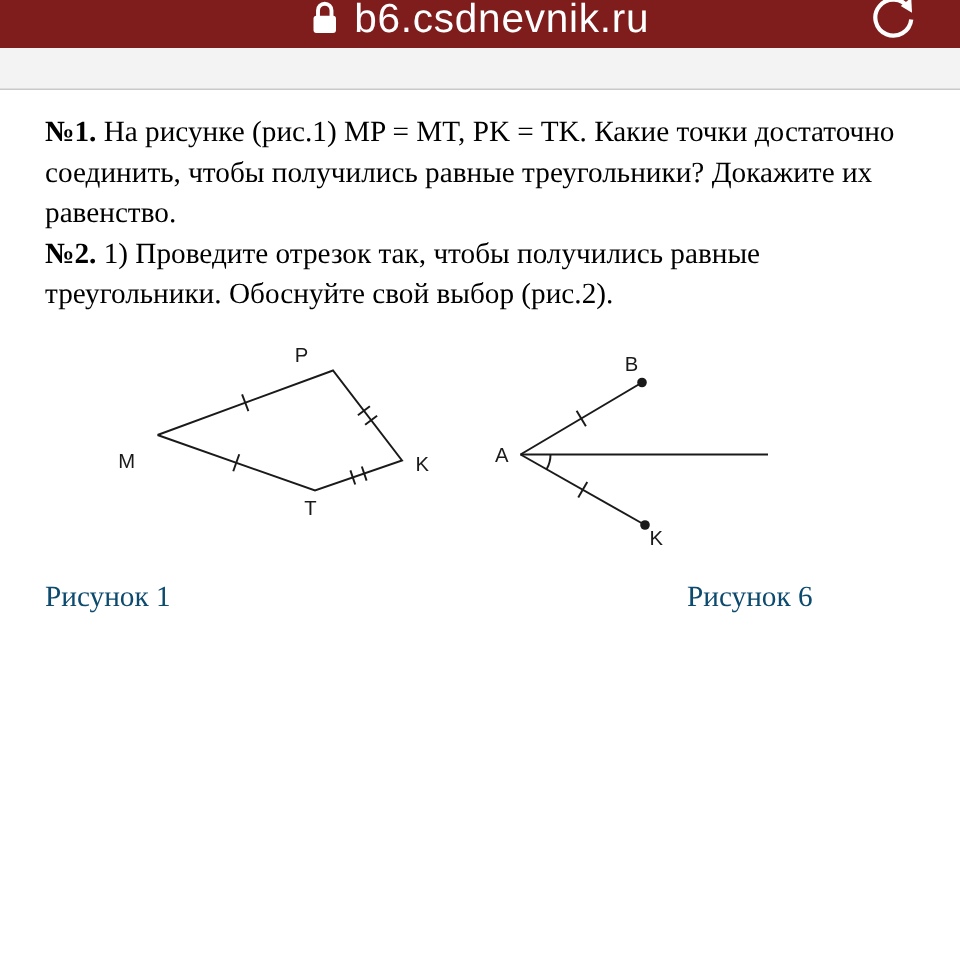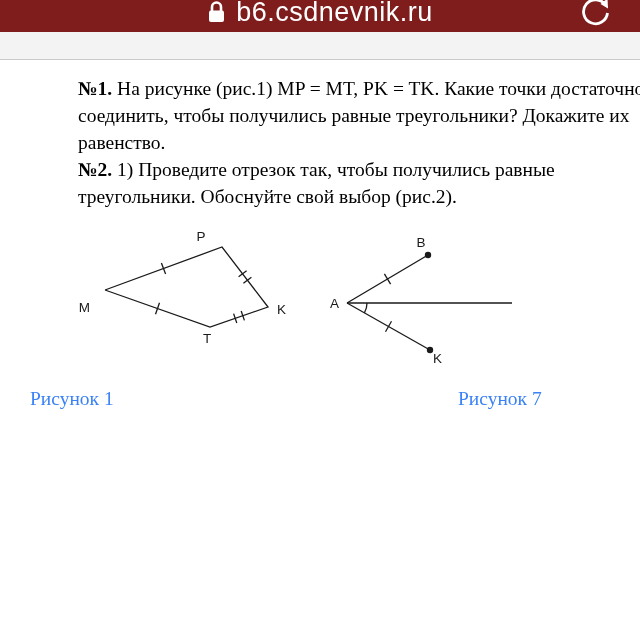--- a/index.html
+++ b/index.html
@@ -22,32 +22,32 @@
   .lock { display:inline-flex; margin-right:10px; }
   .url  { font-size:27px; letter-spacing:0.5px; }
   .refresh { position:absolute; right:28px; top:-5px; }
 
   .header-strip {
     position:absolute; top:32px; left:0; width:640px; height:28px;
     background:#f3f3f3; border-bottom:1px solid #c9c9c9;
   }
 
   
-  .content { position:absolute; top:61px; left:0; width:640px; height:579px; background:#fff;padding-left:48px; }
+  .content { position:absolute; top:61px; left:0; width:640px; height:579px; background:#fff; }
   .problems { padding:14px 0 0 30px; width:608px; }
   .problem { width:578px; font-size:19.5px; line-height:27px; color:#000; }
   .problem b { font-weight:bold; }
 
   .figures { position:absolute; top:222px; left:0; }
   .figures line, .figures path, .figures polyline { stroke:#1a1a1a; stroke-width:1.3; fill:none; }
   .figures text { font-family:"Liberation Sans", sans-serif; font-size:13.5px; fill:#1a1a1a; stroke:none; }
   .figures circle { fill:#1a1a1a; stroke:none; }
 
   .caption {
-    position:absolute; top:388px; font-size:19.5px; color:#3b82f6;
+    position:absolute; top:388px; font-size:19.5px; color:#0c4a6e;
     font-family:"Liberation Serif", serif;
   }
   .caption-1 { left:30px; }
   .caption-2 { left:458px; }
 </style>
 </head>
 <body>
 
 <div class="screen">
 
@@ -110,15 +110,15 @@
       <line x1="385.5" y1="109.7" x2="391.5" y2="99.3"></line>
 
       <path d="M 367 81 A 20 20 0 0 1 364.4 90.9"></path>
       <text x="421" y="25" text-anchor="middle">B</text>
       <text x="339" y="86" text-anchor="end">A</text>
       <text x="433" y="141" text-anchor="start">K</text>
     </g>
   </svg>
 
   <span class="caption caption-1">Рисунок 1</span>
-  <span class="caption caption-2">Рисунок 7</span>
+  <span class="caption caption-2">Рисунок 6</span>
 
 </div>
 
 </body></html>

